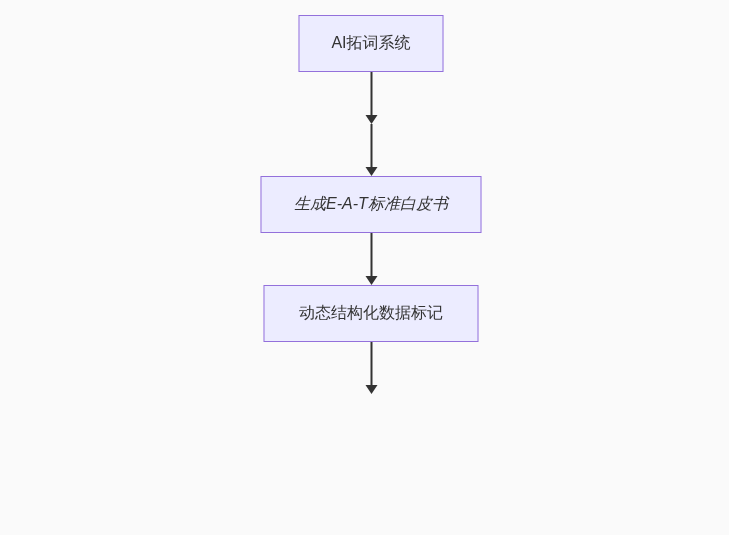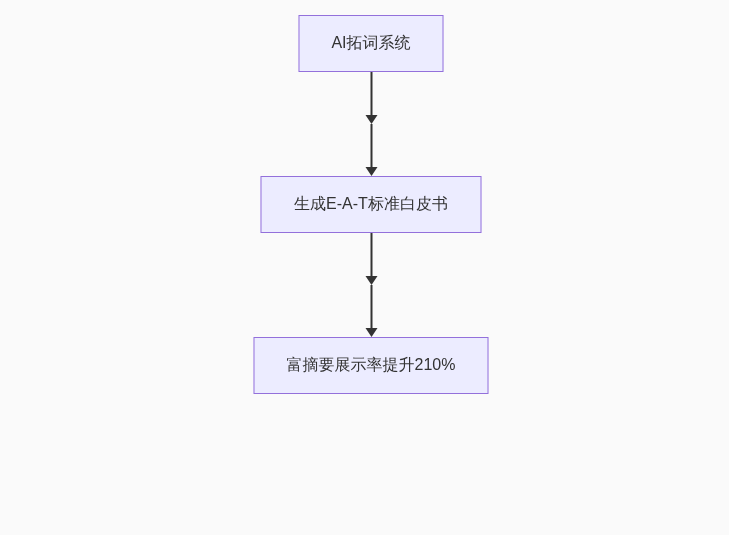--- a/index.html
+++ b/index.html
@@ -26,21 +26,21 @@
     justify-content: center;
     background: #ECECFF;
     border: 1px solid #9370DB;
     color: #333333;
     font-size: 16px;
     padding: 17px 30px;
     white-space: nowrap;
   }
   .flow-node.n1 { min-width: 145px; }
   .flow-node.n2 { min-width: 192px; }
-  .flow-node.n3 { min-width: 221px; }
+  .flow-node.n3 { min-width: 221px; font-style: italic; }
   .flow-node.n4 { min-width: 215px; }
   .flow-node.n5 { min-width: 235px; }
   .flow-arrow {
     height: 52px;
     display: flex;
     flex-direction: column;
     align-items: center;
   }
   .arrow-line {
     width: 2px;
@@ -77,23 +77,23 @@
 
   <div class="flow-node n3">
     <span>生成E-A-T标准白皮书</span>
   </div>
 
   <div class="flow-arrow">
     <div class="arrow-line"></div>
     <div class="arrow-head"></div>
   </div>
 
+  <div class="flow-node n4">
+    <span>动态结构化数据标记</span>
+  </div>
 
   <div class="flow-arrow">
     <div class="arrow-line"></div>
     <div class="arrow-head"></div>
   </div>
 
-  <div class="flow-node n5">
-    <span>富摘要展示率提升210%</span>
-  </div>
 
 </div>
 
 </body></html>

